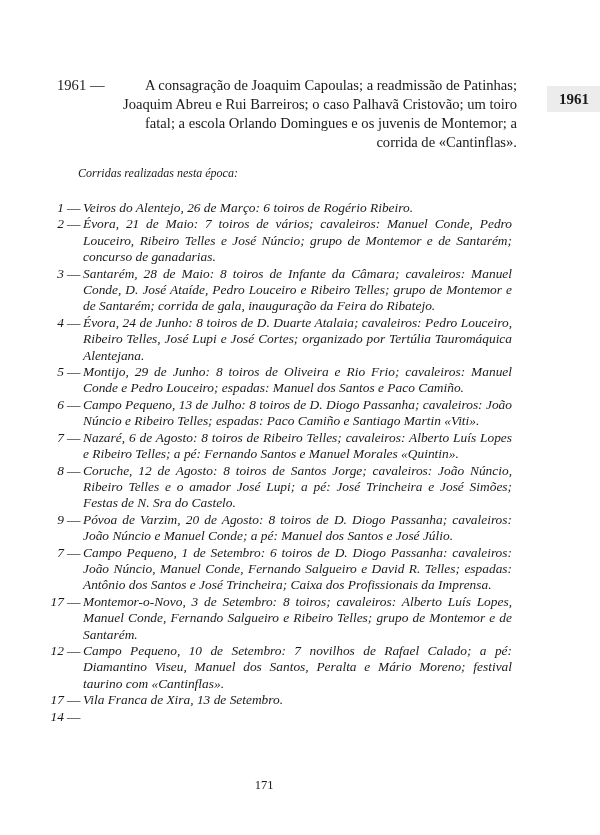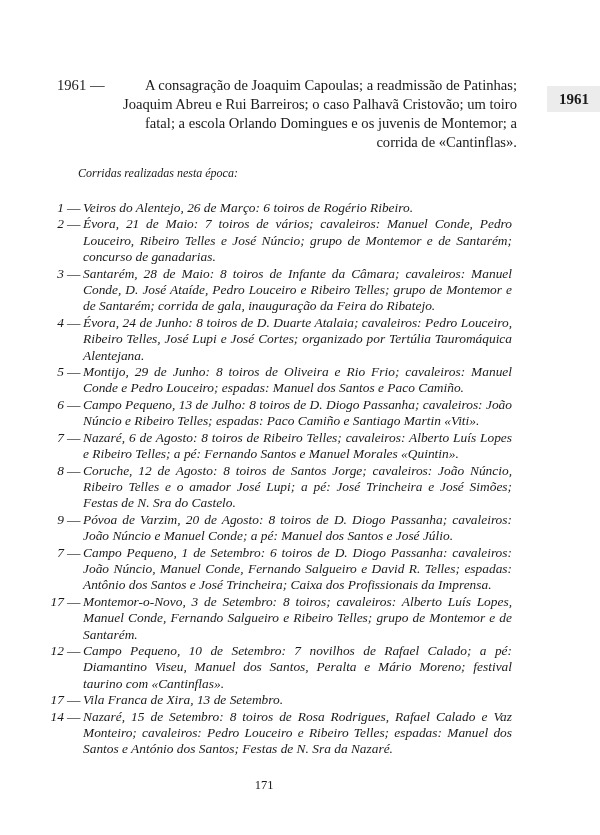--- a/index.html
+++ b/index.html
@@ -122,16 +122,16 @@
   <li class="item"><span class="item-num">4</span><span class="item-dash">—</span><span>Évora, 24 de Junho: 8 toiros de D. Duarte Atalaia; cavaleiros: Pedro Louceiro, Ribeiro Telles, José Lupi e José Cortes; organizado por Tertúlia Tauromáquica Alentejana.</span></li>
   <li class="item"><span class="item-num">5</span><span class="item-dash">—</span><span>Montijo, 29 de Junho: 8 toiros de Oliveira e Rio Frio; cavaleiros: Manuel Conde e Pedro Louceiro; espadas: Manuel dos Santos e Paco Camiño.</span></li>
   <li class="item"><span class="item-num">6</span><span class="item-dash">—</span><span>Campo Pequeno, 13 de Julho: 8 toiros de D. Diogo Passanha; cavaleiros: João Núncio e Ribeiro Telles; espadas: Paco Camiño e Santiago Martin «Viti».</span></li>
   <li class="item"><span class="item-num">7</span><span class="item-dash">—</span><span>Nazaré, 6 de Agosto: 8 toiros de Ribeiro Telles; cavaleiros: Alberto Luís Lopes e Ribeiro Telles; a pé: Fernando Santos e Manuel Morales «Quintin».</span></li>
   <li class="item"><span class="item-num">8</span><span class="item-dash">—</span><span>Coruche, 12 de Agosto: 8 toiros de Santos Jorge; cavaleiros: João Núncio, Ribeiro Telles e o amador José Lupi; a pé: José Trincheira e José Simões; Festas de N. Sra do Castelo.</span></li>
   <li class="item"><span class="item-num">9</span><span class="item-dash">—</span><span>Póvoa de Varzim, 20 de Agosto: 8 toiros de D. Diogo Passanha; cavaleiros: João Núncio e Manuel Conde; a pé: Manuel dos Santos e José Júlio.</span></li>
   <li class="item"><span class="item-num">7</span><span class="item-dash">—</span><span>Campo Pequeno, 1 de Setembro: 6 toiros de D. Diogo Passanha: cavaleiros: João Núncio, Manuel Conde, Fernando Salgueiro e David R. Telles; espadas: Antônio dos Santos e José Trincheira; Caixa dos Profissionais da Imprensa.</span></li>
   <li class="item"><span class="item-num">17</span><span class="item-dash">—</span><span>Montemor-o-Novo, 3 de Setembro: 8 toiros; cavaleiros: Alberto Luís Lopes, Manuel Conde, Fernando Salgueiro e Ribeiro Telles; grupo de Montemor e de Santarém.</span></li>
   <li class="item"><span class="item-num">12</span><span class="item-dash">—</span><span>Campo Pequeno, 10 de Setembro: 7 novilhos de Rafael Calado; a pé: Diamantino Viseu, Manuel dos Santos, Peralta e Mário Moreno; festival taurino com «Cantinflas».</span></li>
   <li class="item"><span class="item-num">17</span><span class="item-dash">—</span><span>Vila Franca de Xira, 13 de Setembro.</span></li>
-  <li class="item"><span class="item-num">14</span><span class="item-dash">—</span><span>Nazaré, 15 de Setembro: 8 toiros de Rosa Rodrigues, Rafael Calado e Vaz Monteiro; cavaleiros: Pedro Louceiro e Ribeiro Telles; espadas: Manuel dos Santos e António dos Santos; Festas de N. Sra da Nazaré.</span></li>
+  <li class="item"><span class="item-num">14</span><span class="item-dash">—</span></li>
 </ol>
 
 <div class="page-number">171</div>
 
 </body></html>

